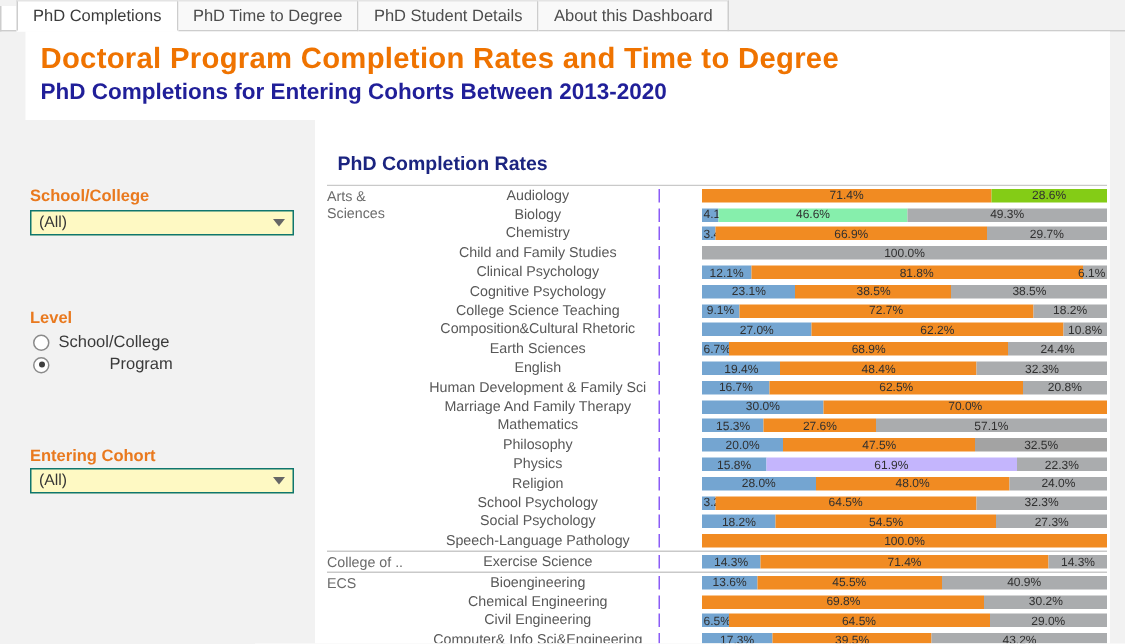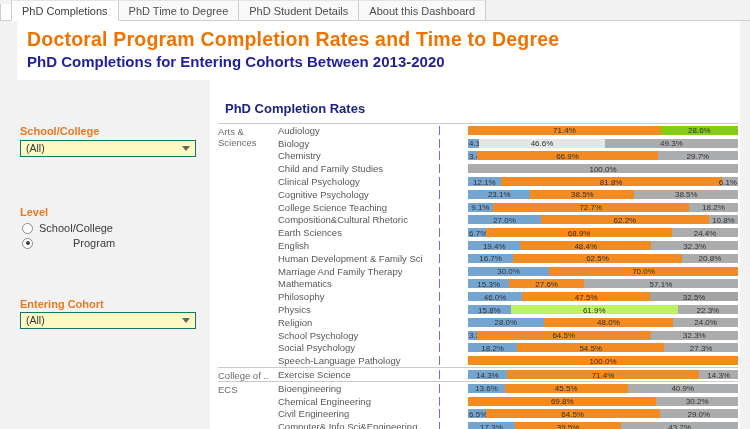--- a/index.html
+++ b/index.html
@@ -33,21 +33,21 @@
   .radio { width:11px; height:11px; border-radius:50%; border:1px solid #8a8a8a; background:#fff; position:relative; flex:0 0 auto; }
   .radio.sel::after { content:''; position:absolute; left:2.5px; top:2.5px; width:4px; height:4px; border-radius:50%; background:#3f3f3f; }
 
   
   .chartpanel { position:absolute; left:210px; top:80px; width:530px; height:349px; background:#fff; overflow:hidden; }
   .chart-title { position:absolute; left:15px; top:21px; font-size:13px; font-weight:bold; color:#1b2480; }
   .rows { position:absolute; left:8px; top:43px; width:520px; height:306px; overflow:hidden; }
   .group { position:relative; padding-left:60px; border-top:1px solid #c9c9c9; }
   .glabel { position:absolute; left:0; top:2px; width:58px; font-size:9.5px; line-height:11px; color:#6b6b6b; }
   .row { display:flex; align-items:center; height:12.8px; }
-  .prog { width:179px; font-size:9.5px; color:#585858; white-space:nowrap; overflow:hidden; }
+  .prog { width:179px; font-size:9.5px; color:#585858; white-space:nowrap; overflow:hidden;text-align:center; }
   .bar { width:329px; height:9px; display:flex; border-left:1px solid #8b5cf6;padding-left:28px; }
   .seg { position:relative; height:100%; flex:0 0 auto; }
   .seglab { position:absolute; left:50%; top:50%; transform:translate(-50%,-50%);
             font-size:8px; color:#303030; white-space:nowrap; }
   .seglab.left  { left:1px;  transform:translateY(-50%); }
   .seglab.right { left:auto; right:1px; transform:translateY(-50%); }
 </style>
 </head>
 <body>
 
@@ -106,21 +106,21 @@
                 <span class="seglab">28.6%</span>
               </div>
             </div>
           </div>
           <div class="row">
             <div class="prog">Biology</div>
             <div class="bar">
               <div class="seg" style="width: 4.1%; background: rgb(116, 165, 209);">
                 <span class="seglab left">4.1%</span>
               </div>
-              <div class="seg" style="width: 46.6%; background: #e5e5e5;">
+              <div class="seg" style="width: 46.6%; background: #86efac;">
                 <span class="seglab">46.6%</span>
               </div>
               <div class="seg" style="width: 49.3%; background: rgb(170, 172, 174);">
                 <span class="seglab">49.3%</span>
               </div>
             </div>
           </div>
           <div class="row">
             <div class="prog">Chemistry</div>
             <div class="bar">
@@ -263,37 +263,37 @@
               </div>
               <div class="seg" style="width: 57.1%; background: rgb(170, 172, 174);">
                 <span class="seglab">57.1%</span>
               </div>
             </div>
           </div>
           <div class="row">
             <div class="prog">Philosophy</div>
             <div class="bar">
               <div class="seg" style="width: 20%; background: rgb(116, 165, 209);">
-                <span class="seglab">46.0%</span>
+                <span class="seglab">20.0%</span>
               </div>
               <div class="seg" style="width: 47.5%; background: rgb(241, 139, 34);">
                 <span class="seglab">47.5%</span>
               </div>
               <div class="seg" style="width: 32.5%; background: #a3a3a3;">
                 <span class="seglab">32.5%</span>
               </div>
             </div>
           </div>
           <div class="row">
             <div class="prog">Physics</div>
             <div class="bar">
               <div class="seg" style="width: 15.8%; background: rgb(116, 165, 209);">
                 <span class="seglab">15.8%</span>
               </div>
-              <div class="seg" style="width: 61.9%; background: #bef264;">
+              <div class="seg" style="width: 61.9%; background: #c4b5fd;">
                 <span class="seglab">61.9%</span>
               </div>
               <div class="seg" style="width: 22.3%; background: rgb(170, 172, 174);">
                 <span class="seglab">22.3%</span>
               </div>
             </div>
           </div>
           <div class="row">
             <div class="prog">Religion</div>
             <div class="bar">

